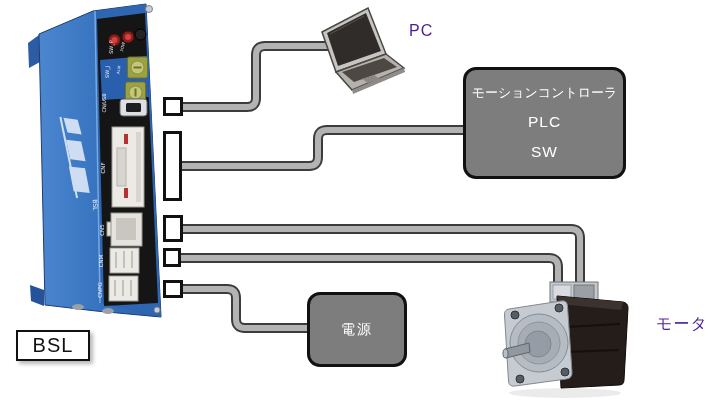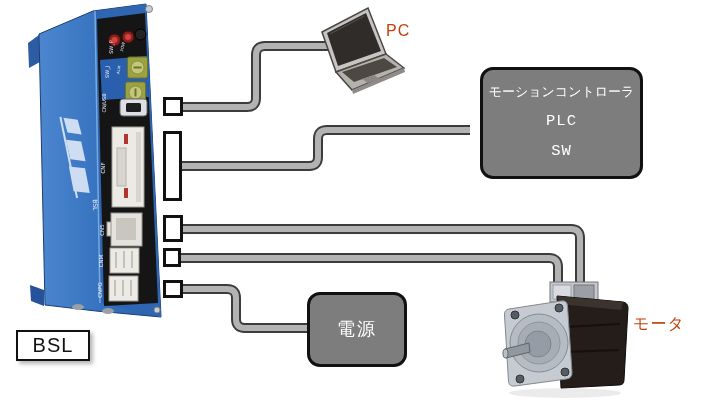--- a/index.html
+++ b/index.html
@@ -7,28 +7,28 @@
          font-family:"Liberation Sans","DejaVu Sans",sans-serif;}
   .abs{position:absolute;}
   svg{display:block;}
   .cable-outline{fill:none;stroke-linejoin:round;}
   .cable-core{fill:none;stroke-linejoin:round;}
   .callout{position:absolute;background:#ffffff;border:3px solid #111;box-sizing:border-box;}
   .gray-box{position:absolute;background:#7d7d7d;border:3px solid #111;border-radius:13px;
             color:#fff;display:flex;flex-direction:column;align-items:center;justify-content:space-evenly;
             box-sizing:border-box;text-align:center;}
   .gray-box .ln{line-height:1.1;white-space:nowrap;}
-  .controller-box{left:480px;top:67px;width:163px;height:112px;padding:3px 2px;font-family:Liberation Mono, monospace;}
+  .controller-box{left:463px;top:67px;width:163px;height:112px;padding:3px 2px;}
   .controller-box .ln0{font-size:13px;letter-spacing:0px;}
   .controller-box .ln1,.controller-box .ln2,.controller-box .ln3{font-size:15.5px;letter-spacing:1px;}
-  .power-box{left:307px;top:292px;width:100px;height:75px;justify-content:center;font-size:18px;letter-spacing:2px;}
+  .power-box{left:307px;top:292px;width:100px;height:75px;justify-content:center;font-size:14px;letter-spacing:2px;}
   .bsl-badge{position:absolute;left:16px;top:330px;width:74px;height:31px;background:#fff;
              border:2.5px solid #111;box-sizing:border-box;display:flex;align-items:center;justify-content:center;
              font-size:20px;color:#111;letter-spacing:1px;box-shadow:3px 3px 4px rgba(0,0,0,0.28);}
-  .float-label{position:absolute;color:#c2410c;font-size:16px;letter-spacing:1px;}
+  .float-label{position:absolute;color:#4c1d95;font-size:16px;letter-spacing:1px;margin-left:23px;}
   .panel-label{fill:#e8eef8;font-family:"DejaVu Sans",sans-serif;}
 </style>
 </head>
 <body>
 
 <div class="stage">
 
   <svg class="abs" style="left:0;top:0;" width="718" height="400">
     <g>
       <path class="cable-outline" stroke-width="10" d="M181,107 H247 Q256,107 256,98 V55 Q256,46 265,46 H332" stroke="#3c3c3c"></path>

